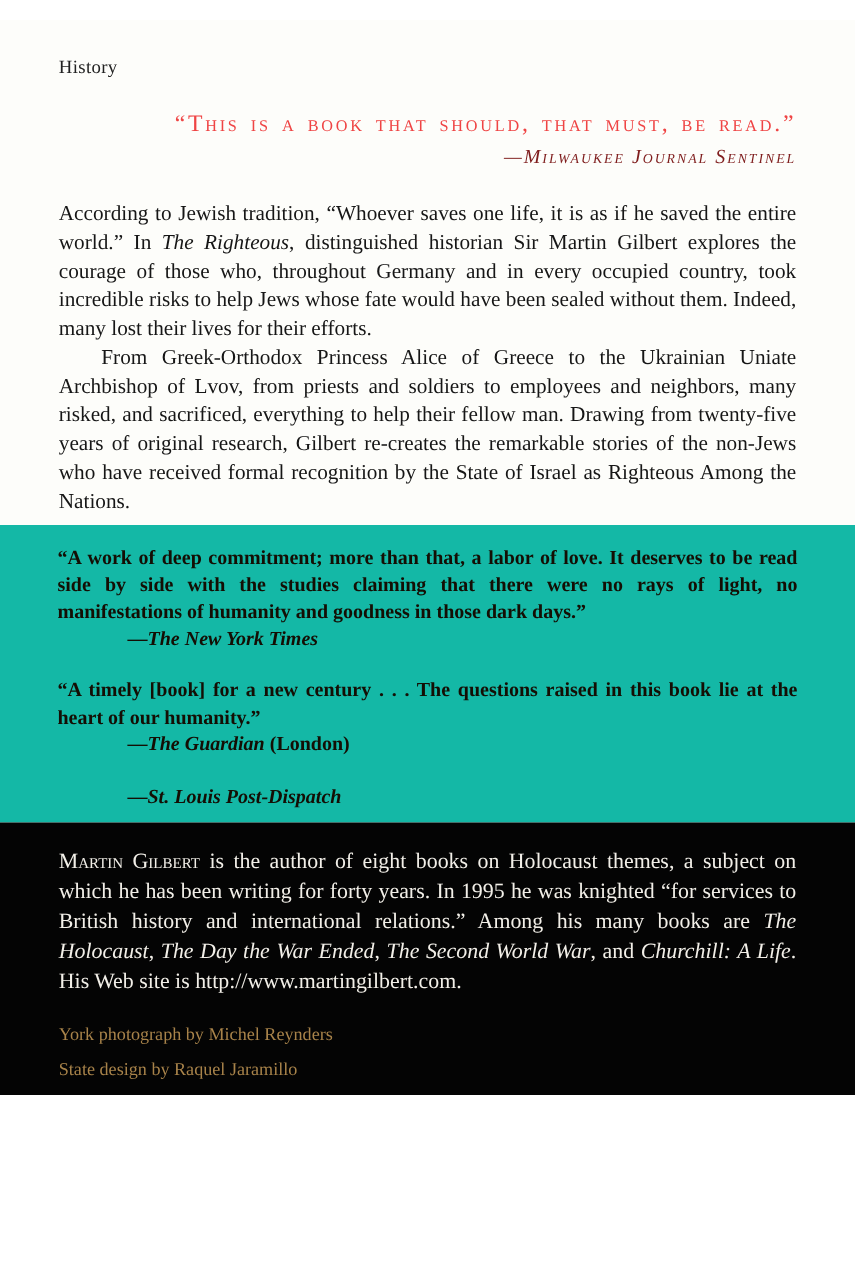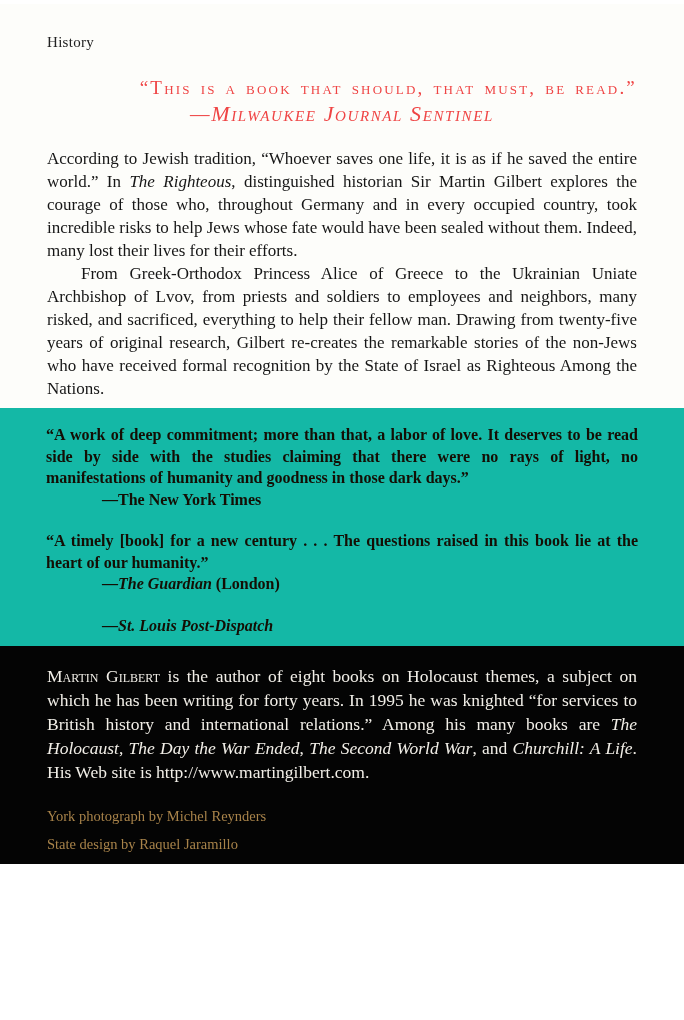--- a/index.html
+++ b/index.html
@@ -2,21 +2,21 @@
 <html><head>
 <meta charset="utf-8">
 <style>
   * { margin: 0; padding: 0; box-sizing: border-box; }
   html, body { background: #ffffff; }
   body { font-family: "Liberation Serif", serif; }
 
   .cover {
     width: 684px;
     height: 860px;
-    margin: 4px auto;
+    margin: 16px auto;
     background: #fdfdfa;
     display: flex;
     flex-direction: column;
     overflow: hidden;
   }
 
   
   .section-white { padding: 30px 47px 8px 47px; flex: 0 0 auto; }
 
   .category {
@@ -30,25 +30,25 @@
     text-align: right;
     color: #ef4444;
     font-variant: small-caps;
     font-size: 19px;
     letter-spacing: 2.2px;
     word-spacing: 2px;
     line-height: 26px;
   }
 
   .headline-attr {
-    text-align: center;
-    color: #ef4444;
+    text-align: right;
+    color: #7f1d1d;
     font-variant: small-caps;
     font-style: italic;
-    font-size: 22px;
+    font-size: 16px;
     letter-spacing: 1.6px;
     line-height: 26px;
     margin-bottom: 20px;
   }
 
   .body-para {
     font-size: 17px;
     line-height: 23px;
     text-align: justify;
     color: #161616;
@@ -117,21 +117,21 @@
 
     <p class="body-para"><span>According to Jewish tradition, “Whoever saves one life, it is as if he saved the entire world.” In </span><span style="font-style: italic;">The Righteous</span><span>, distinguished historian Sir Martin Gilbert explores the courage of those who, throughout Germany and in every occupied country, took incredible risks to help Jews whose fate would have been sealed without them. Indeed, many lost their lives for their efforts.</span></p>
 
     <p class="body-para indent"><span>From Greek-Orthodox Princess Alice of Greece to the Ukrainian Uniate Archbishop of Lvov, from priests and soldiers to employees and neighbors, many risked, and sacrificed, everything to help their fellow man. Drawing from twenty-five years of original research, Gilbert re-creates the remarkable stories of the non-Jews who have received formal recognition by the State of Israel as Righteous Among the Nations.</span></p>
   </section>
 
   <section class="section-tan">
 
     <div class="review">
       <p class="review-quote">“A work of deep commitment; more than that, a labor of love. It deserves to be read side by side with the studies claiming that there were no rays of light, no manifestations of humanity and goodness in those dark days.”</p>
-      <p class="review-attr"><span>—</span><span style="">The New York Times</span></p>
+      <p class="review-attr"><span>—</span><span style="font-style: italic;">The New York Times</span></p>
     </div>
 
     <div class="review">
       <p class="review-quote">“A timely [book] for a new century . . . The questions raised in this book lie at the heart of our humanity.”</p>
       <p class="review-attr"><span>—</span><span style="font-style: italic;">The Guardian</span><span> (London)</span></p>
     </div>
 
     <div class="review">
       <p class="review-attr"><span>—</span><span style="font-style: italic;">St. Louis Post-Dispatch</span></p>
     </div>

